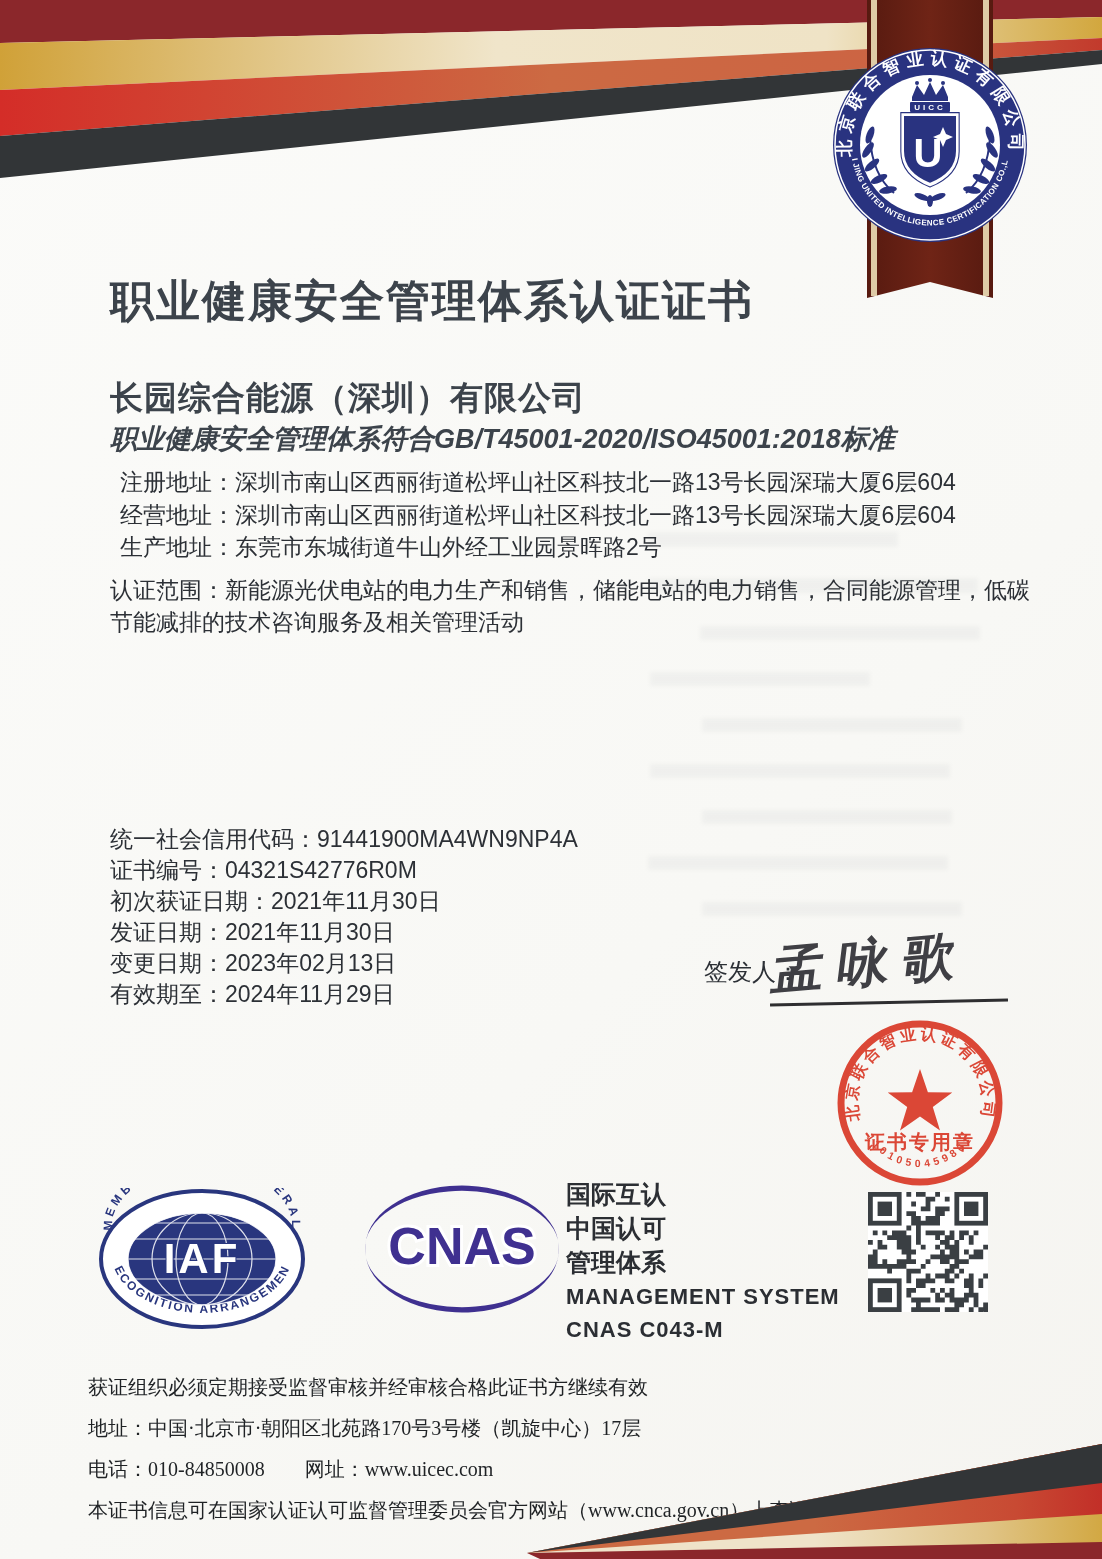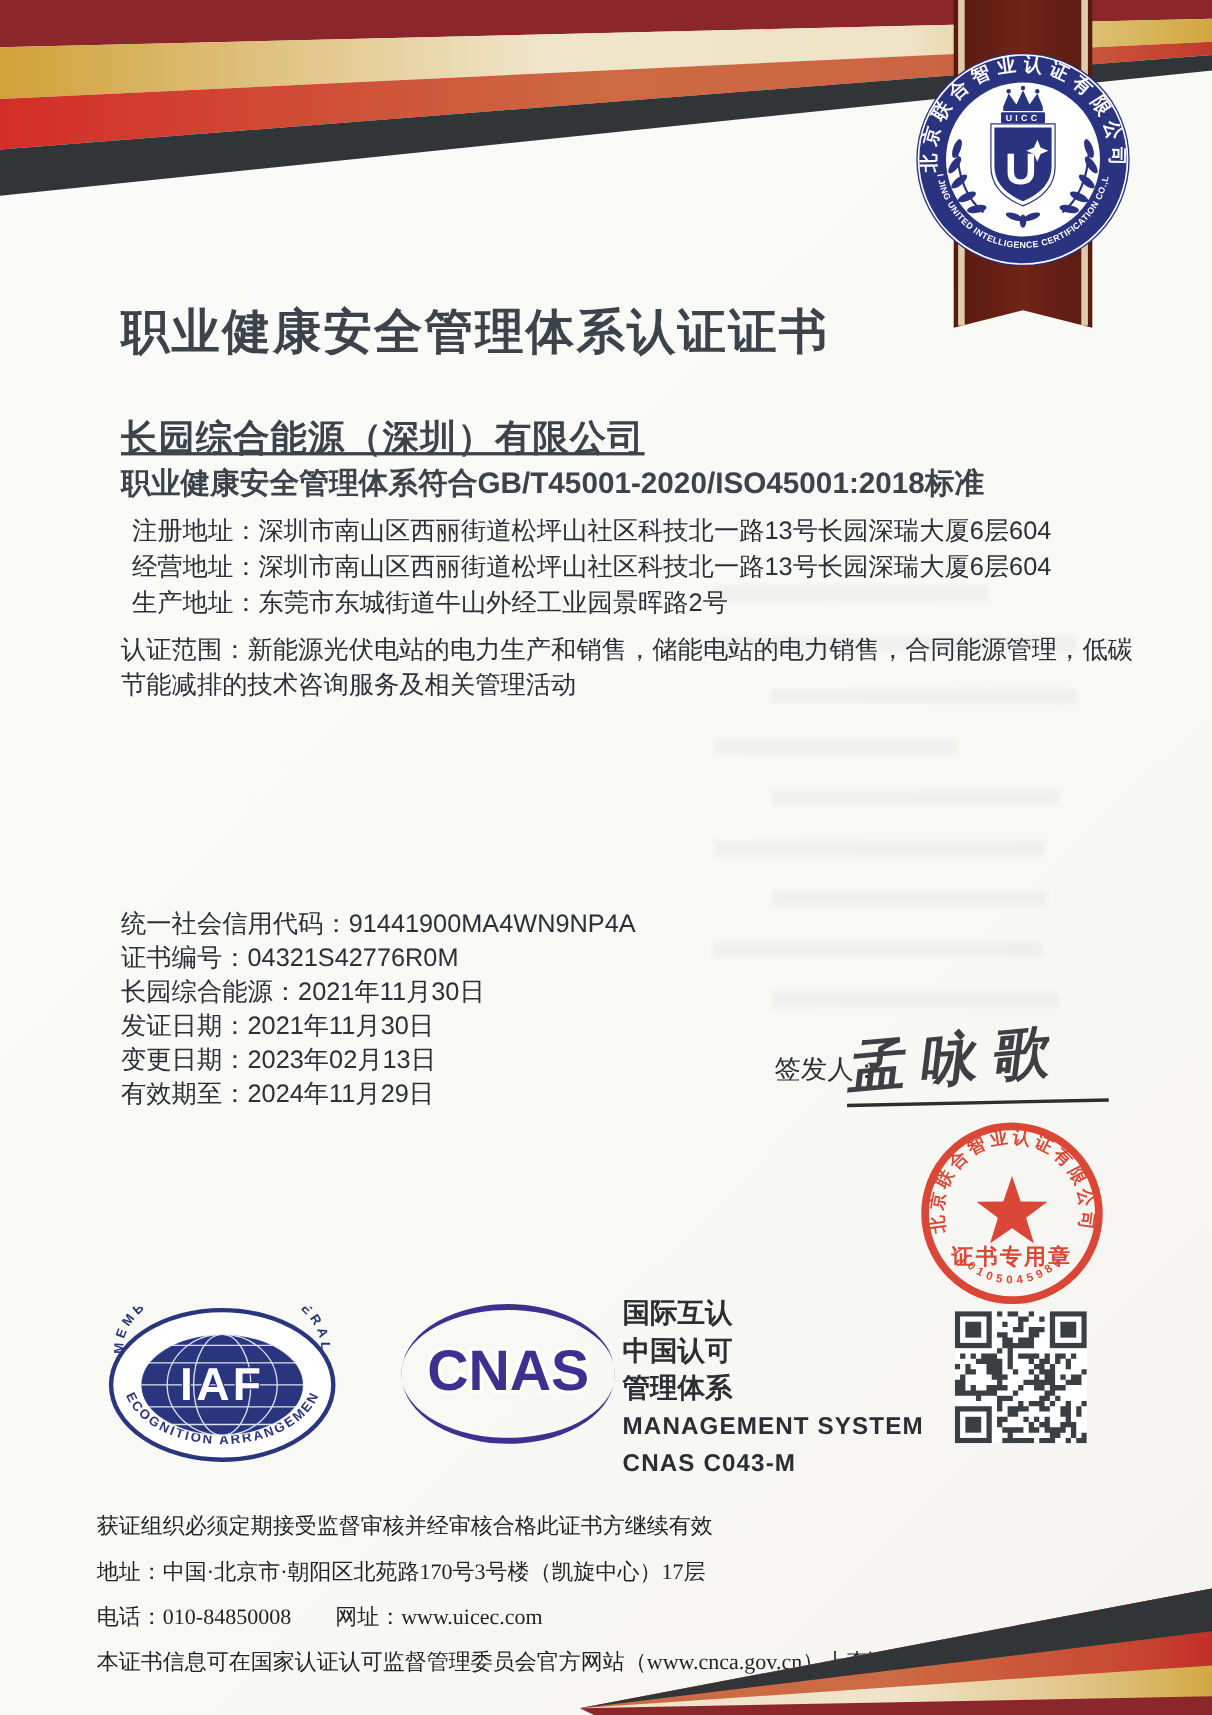--- a/index.html
+++ b/index.html
@@ -1,21 +1,21 @@
 <!DOCTYPE html>
 <html><head>
 <meta charset="utf-8">
 <style>
   html,body{margin:0;padding:0;}
   body{width:1102px;height:1559px;overflow:hidden;background:#e9e9e9;}
   .page{position:relative;width:1102px;height:1559px;background:linear-gradient(135deg,#fbfbf9 0%,#f8f8f5 60%,#f5f4f0 100%);overflow:hidden;font-family:"Liberation Sans",sans-serif;}
   .abs{position:absolute;}
   .title{left:110px;top:272px;font-size:44px;font-weight:bold;color:#3c434b;letter-spacing:2px;text-align:right;}
-  .company{left:110px;top:376px;font-size:33px;font-weight:bold;color:#3c434b;letter-spacing:1px;text-decoration:underline;}
-  .standard{left:110px;top:421px;font-size:27px;font-weight:bold;color:#3c434b;}
+  .company{left:110px;top:376px;font-size:33px;font-weight:bold;color:#3c434b;letter-spacing:1px;}
+  .standard{left:110px;top:421px;font-size:27px;font-weight:bold;color:#3c434b;font-style:italic;}
   .addr{left:120px;top:466px;font-size:23px;color:#2c3036;line-height:32.5px;white-space:nowrap;}
   .scope{left:110px;top:574px;width:935px;font-size:23px;color:#2c3036;line-height:32px;}
   .fields{left:110px;top:824px;font-size:23px;color:#2c3036;line-height:31px;white-space:nowrap;}
   .issuer-label{left:688px;top:956px;font-size:24px;color:#2c3036;margin-left:16px;}
   .signature{left:772px;top:926px;width:250px;font-size:52px;font-weight:600;color:#303036;letter-spacing:14px;transform:rotate(-5deg) skewX(-12deg);opacity:.92;}
   .sig-line{left:770px;top:1001px;width:238px;height:3px;background:#2e2e30;transform:rotate(-1.2deg);}
   .accred{left:566px;top:1178px;color:#2b2e33;}
   .accred .cn{font-family:"Liberation Serif",serif;font-weight:bold;font-size:25px;line-height:34px;}
   .accred .en{font-weight:bold;font-size:22px;line-height:33px;letter-spacing:1px;}
   .footer{left:88px;top:1374px;font-family:"Liberation Serif",serif;font-size:20px;color:#1f2225;}
@@ -134,21 +134,21 @@
     <div>注册地址：深圳市南山区西丽街道松坪山社区科技北一路13号长园深瑞大厦6层604</div>
     <div>经营地址：深圳市南山区西丽街道松坪山社区科技北一路13号长园深瑞大厦6层604</div>
     <div>生产地址：东莞市东城街道牛山外经工业园景晖路2号</div>
   </div>
 
   <div class="abs scope">认证范围：新能源光伏电站的电力生产和销售，储能电站的电力销售，合同能源管理，低碳节能减排的技术咨询服务及相关管理活动</div>
 
   <div class="abs fields">
     <div>统一社会信用代码：91441900MA4WN9NP4A</div>
     <div>证书编号：04321S42776R0M</div>
-    <div>长园综合能源：2021年11月30日</div>
+    <div>初次获证日期：2021年11月30日</div>
     <div>发证日期：2021年11月30日</div>
     <div>变更日期：2023年02月13日</div>
     <div>有效期至：2024年11月29日</div>
   </div>
 
   <div class="abs issuer-label">签发人：</div>
   <div class="abs signature">孟咏歌</div>
   <div class="abs sig-line"></div>
 
   <svg class="abs" style="left:836px;top:1019px;opacity:.93" width="168" height="168" viewBox="-84 -84 168 168">

